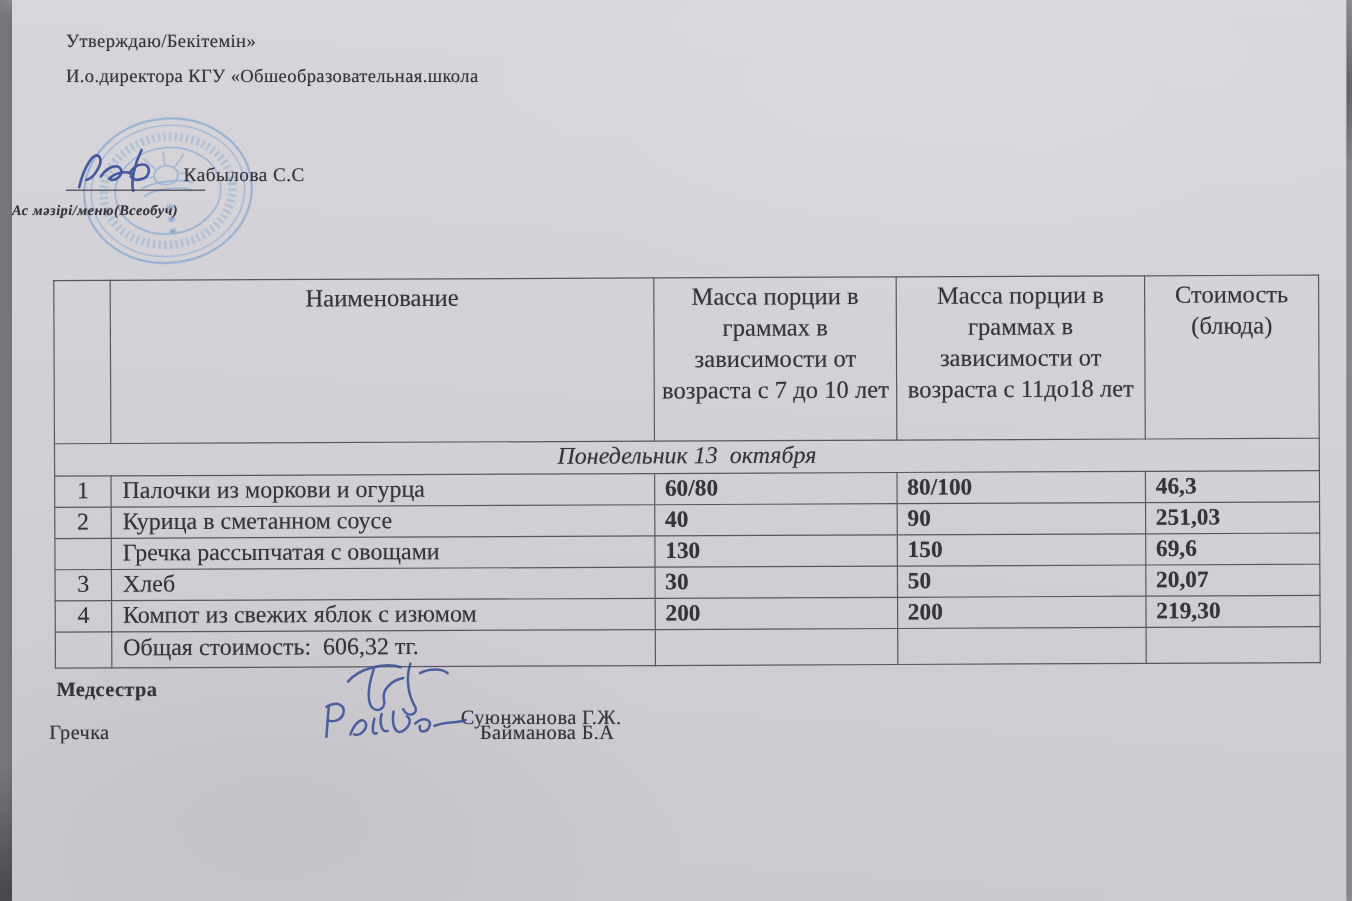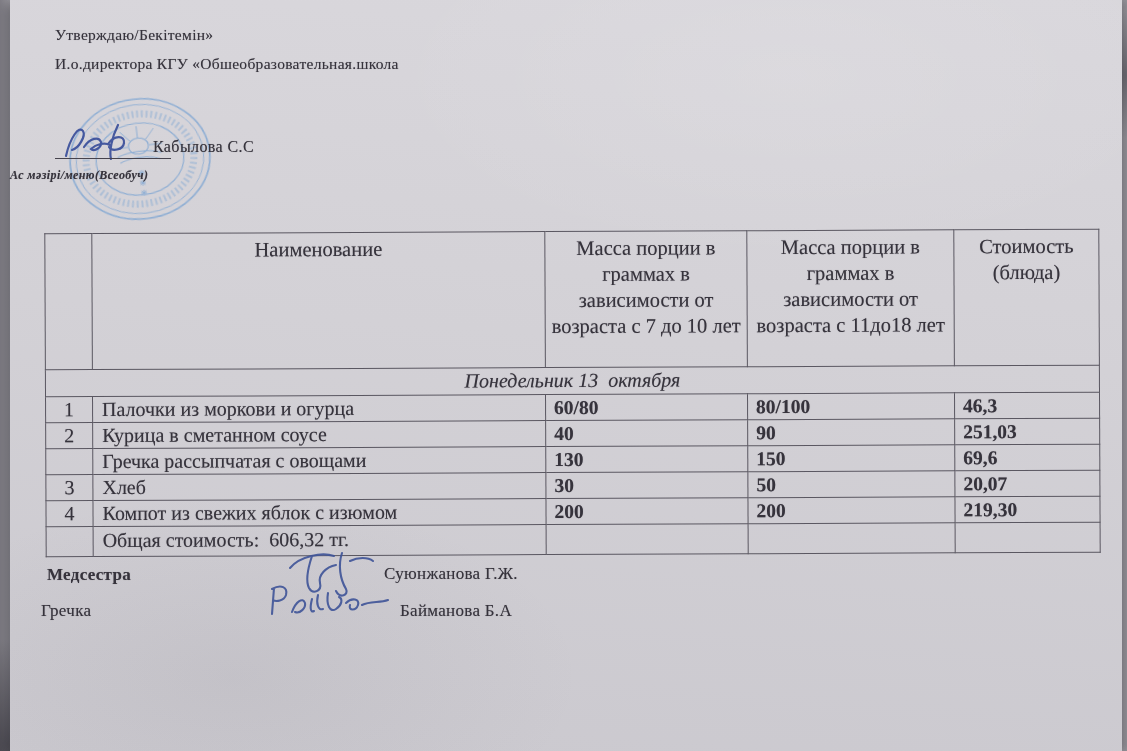--- a/index.html
+++ b/index.html
@@ -164,21 +164,21 @@
       <td class="num-cell ink"></td>
       <td class="total-cell ink">Общая стоимость:  606,32 тг.</td>
       <td class="val-cell"></td>
       <td class="val-cell"></td>
       <td class="val-cell"></td>
     </tr>
   </tbody>
     </table>
 
   <div class="footer-label ink" style="left:37px; top:565px;font-weight:bold;">Медсестра</div>
-  <div class="footer-name ink" style="left:374px; top:564px;">Суюнжанова Г.Ж.</div>
+  <div class="footer-name ink" style="left:374px; top:588px;">Суюнжанова Г.Ж.</div>
   <div class="footer-label ink" style="left:31px; top:601px;">Гречка</div>
   <div class="footer-name ink" style="left:390px; top:601px;">Байманова Б.А</div>
 
   <svg class="sig-svg" style="left:268px; top:546px;" width="110" height="56" viewBox="0 0 110 56">
     <g stroke="#3f5498" stroke-width="2.1" fill="none" stroke-linecap="round" opacity="0.9">
       <path d="M12 22 C22 10 44 6 56 10"></path>
       <path d="M34 10 C30 22 27 34 31 42 C35 49 44 45 42 37 C40 29 48 21 58 19"></path>
       <path d="M64 7 C60 19 62 33 68 43 C71 49 62 53 58 45"></path>
       <path d="M72 15 C80 11 90 11 95 15"></path>
     </g>

